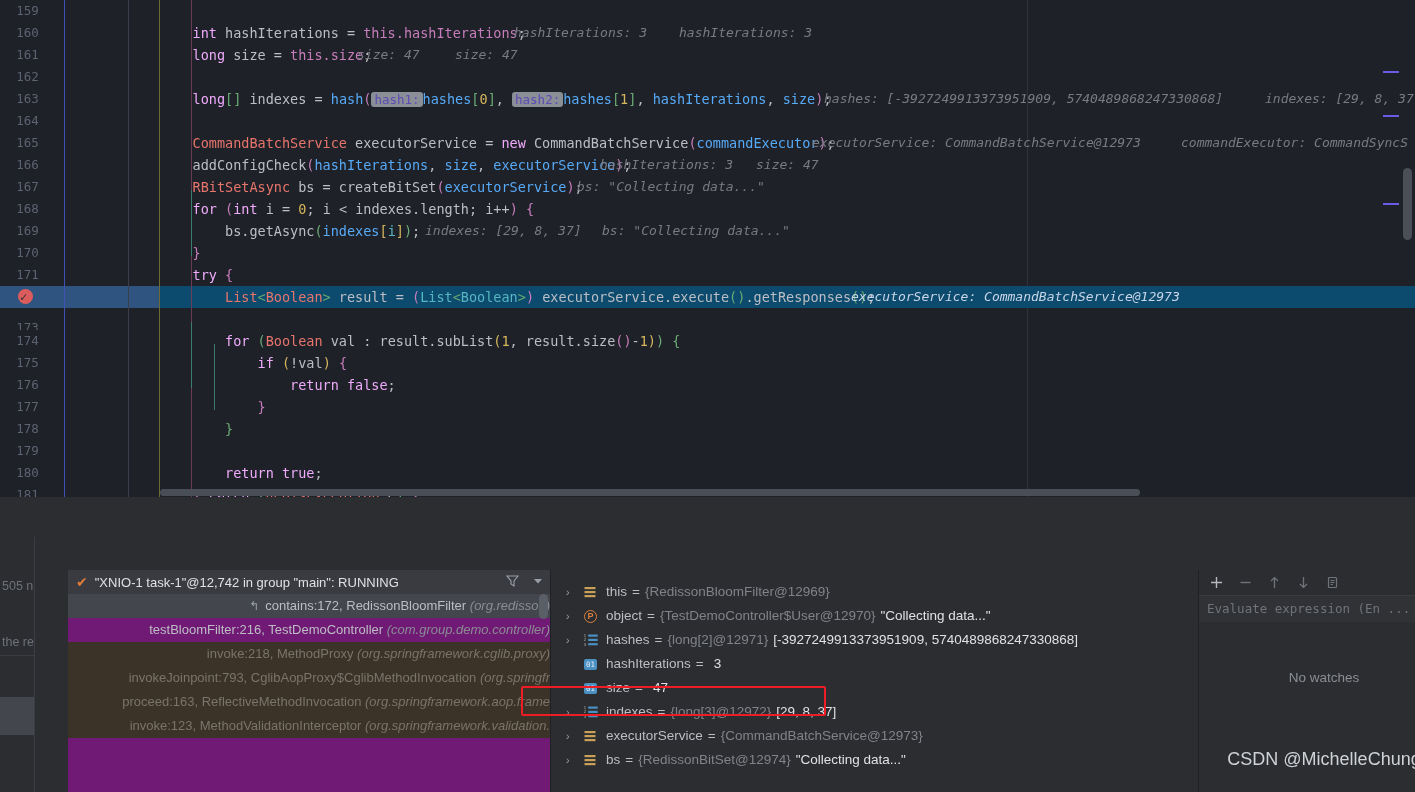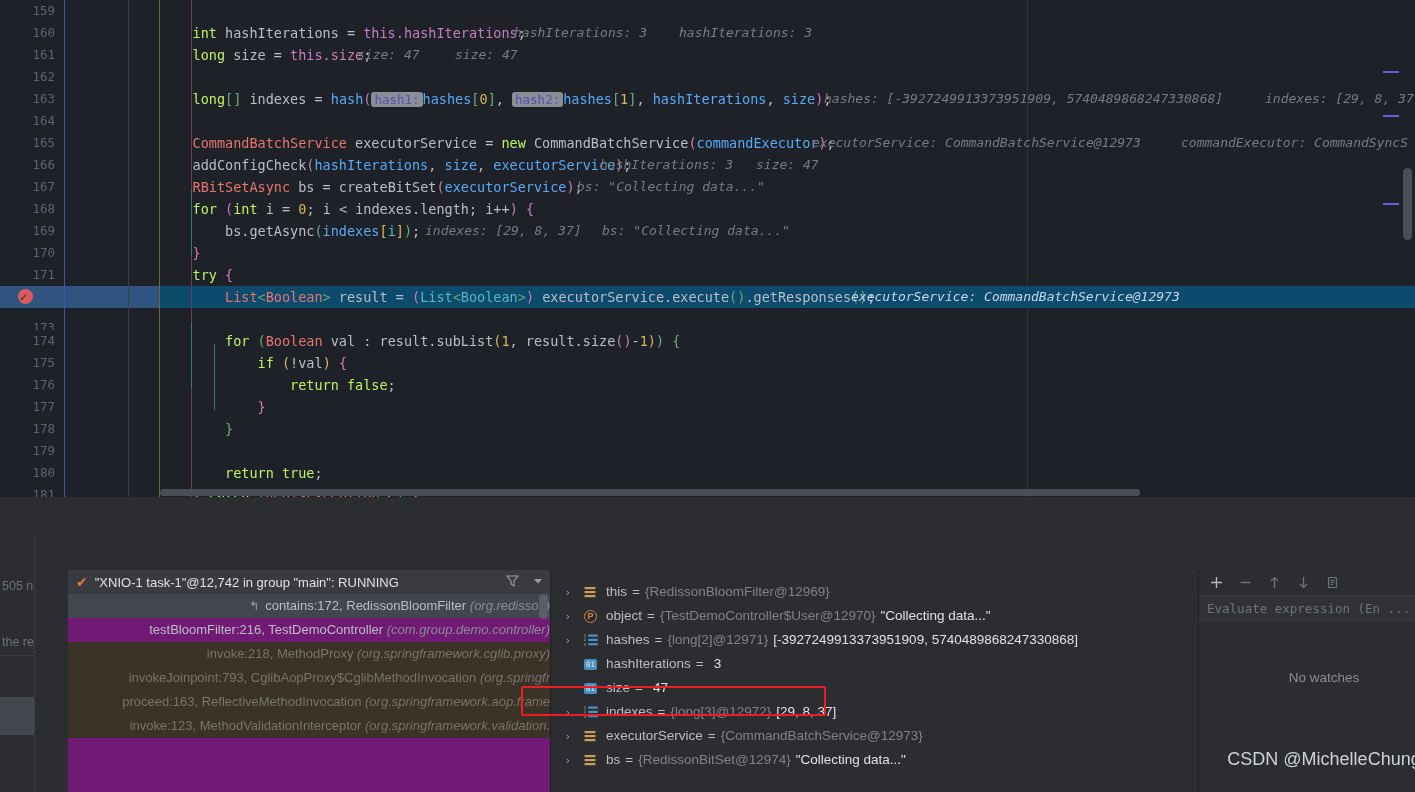--- a/index.html
+++ b/index.html
@@ -21,21 +21,21 @@
   .line {
     position: relative; height: 22px; line-height: 22px;
     white-space: pre; font-family: "DejaVu Sans Mono", monospace; font-size: 13.5px;
   }
   .line.current { background: #0c4a6e; }
   .line.current .gutter { background: #2f5480; }
   .line.current .fold-col, .line.current .marker-col { background: #2f5480; }
 
   .gutter {
     position: absolute; left: 0; top: 0; width: 64px; height: 22px;
-    background: #1e2128; color: #5c6370; text-align: right;
+    background: #1e2128; color: #5c6370; text-align: center;
     padding-right: 9px; font-family: "DejaVu Sans Mono", monospace; font-size: 12.5px;
     z-index: 3;
   }
   .marker-col {
     position: absolute; left: 64px; top: 0; width: 64px; height: 22px;
     background: #1e2128; z-index: 2;
   }
   .fold-col {
     position: absolute; left: 128px; top: 0; width: 32px; height: 22px;
     background: #1e2128; z-index: 2;
@@ -46,21 +46,21 @@
   .vline { position: absolute; top: 0; width: 1px; height: 497px; z-index: 4; }
   .vline.blue  { left: 64px;  background: #3f51b5; }
   .vline.gray  { left: 128px; background: #3a3f4b; }
   .vline.olive { left: 159px; background: #6b6b32; }
   .hardwrap { position: absolute; left: 1027px; top: 0; width: 1px; height: 497px; background: #30333c; z-index: 0;}
 
   
   .ind { position: absolute; width: 1px; z-index: 4; }
 
   
-  .kw     { color: #bef264; }
+  .kw     { color: #f0abfc; }
   .kw2    { color: #c77dbb; }
   .cls    { color: #e8756c; }
   .id     { color: #bcbec4; }
   .fn     { color: #57aaf7; }
   .fld    { color: #c77dbb; }
   .numy   { color: #d6b75c; }
   .punc   { color: #bcbec4; }
   .br1    { color: #6aab73; }
   .br2    { color: #c77dbb; }
   .br3    { color: #d6b75c; }

